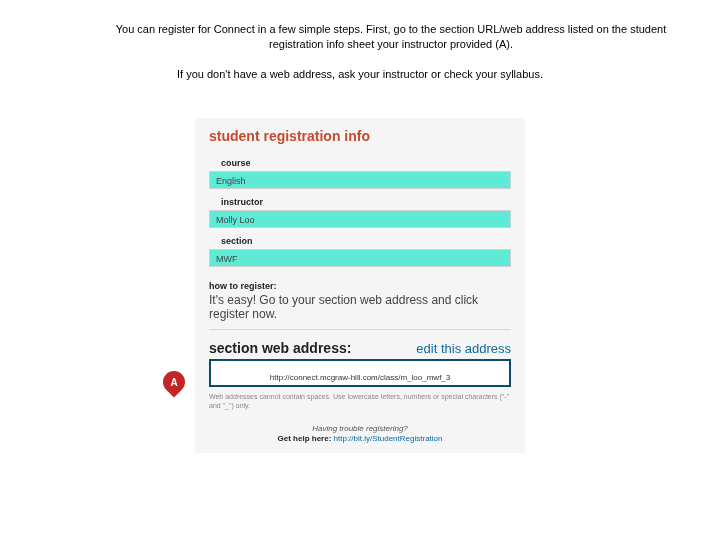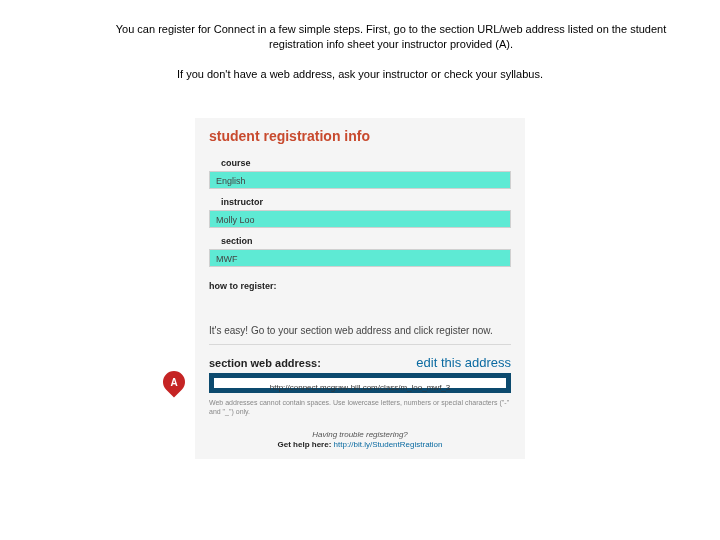--- a/index.html
+++ b/index.html
@@ -56,46 +56,45 @@
     line-height: 10px;
   }
   .howto-label {
     font-size: 9px;
     font-weight: bold;
     color: #222;
     padding-top: 14px;
     padding-bottom: 2px;
   }
   .howto-text {
-    font-size: 10px;
+    font-size: 12px;
     color: #444;
     border-bottom: 1px solid #d8d8d8;
     padding-bottom: 8px;
-    margin-top: 32px;
   }
   .section-addr-row {
     display: flex;
     justify-content: space-between;
     align-items: baseline;
     padding-top: 10px;
     padding-bottom: 3px;
   }
   .section-addr-label {
-    font-size: 11px;
+    font-size: 14px;
     font-weight: bold;
     color: #222;
   }
   .edit-link {
     font-size: 13px;
     color: #0a6aa1;
   }
   .addr-box {
     background: #fff;
-    border: 5px solid #0c4a6e;
-    padding: 5px 6px;
+    border: 2px solid #0c4a6e;
+    padding: 12px 6px;
     font-size: 8px;
     color: #333;
     text-align: center;
     height: 18px;
     line-height: 10px;
   }
   .addr-note {
     font-size: 7px;
     color: #888;
     padding: 5px 0 4px 0;

